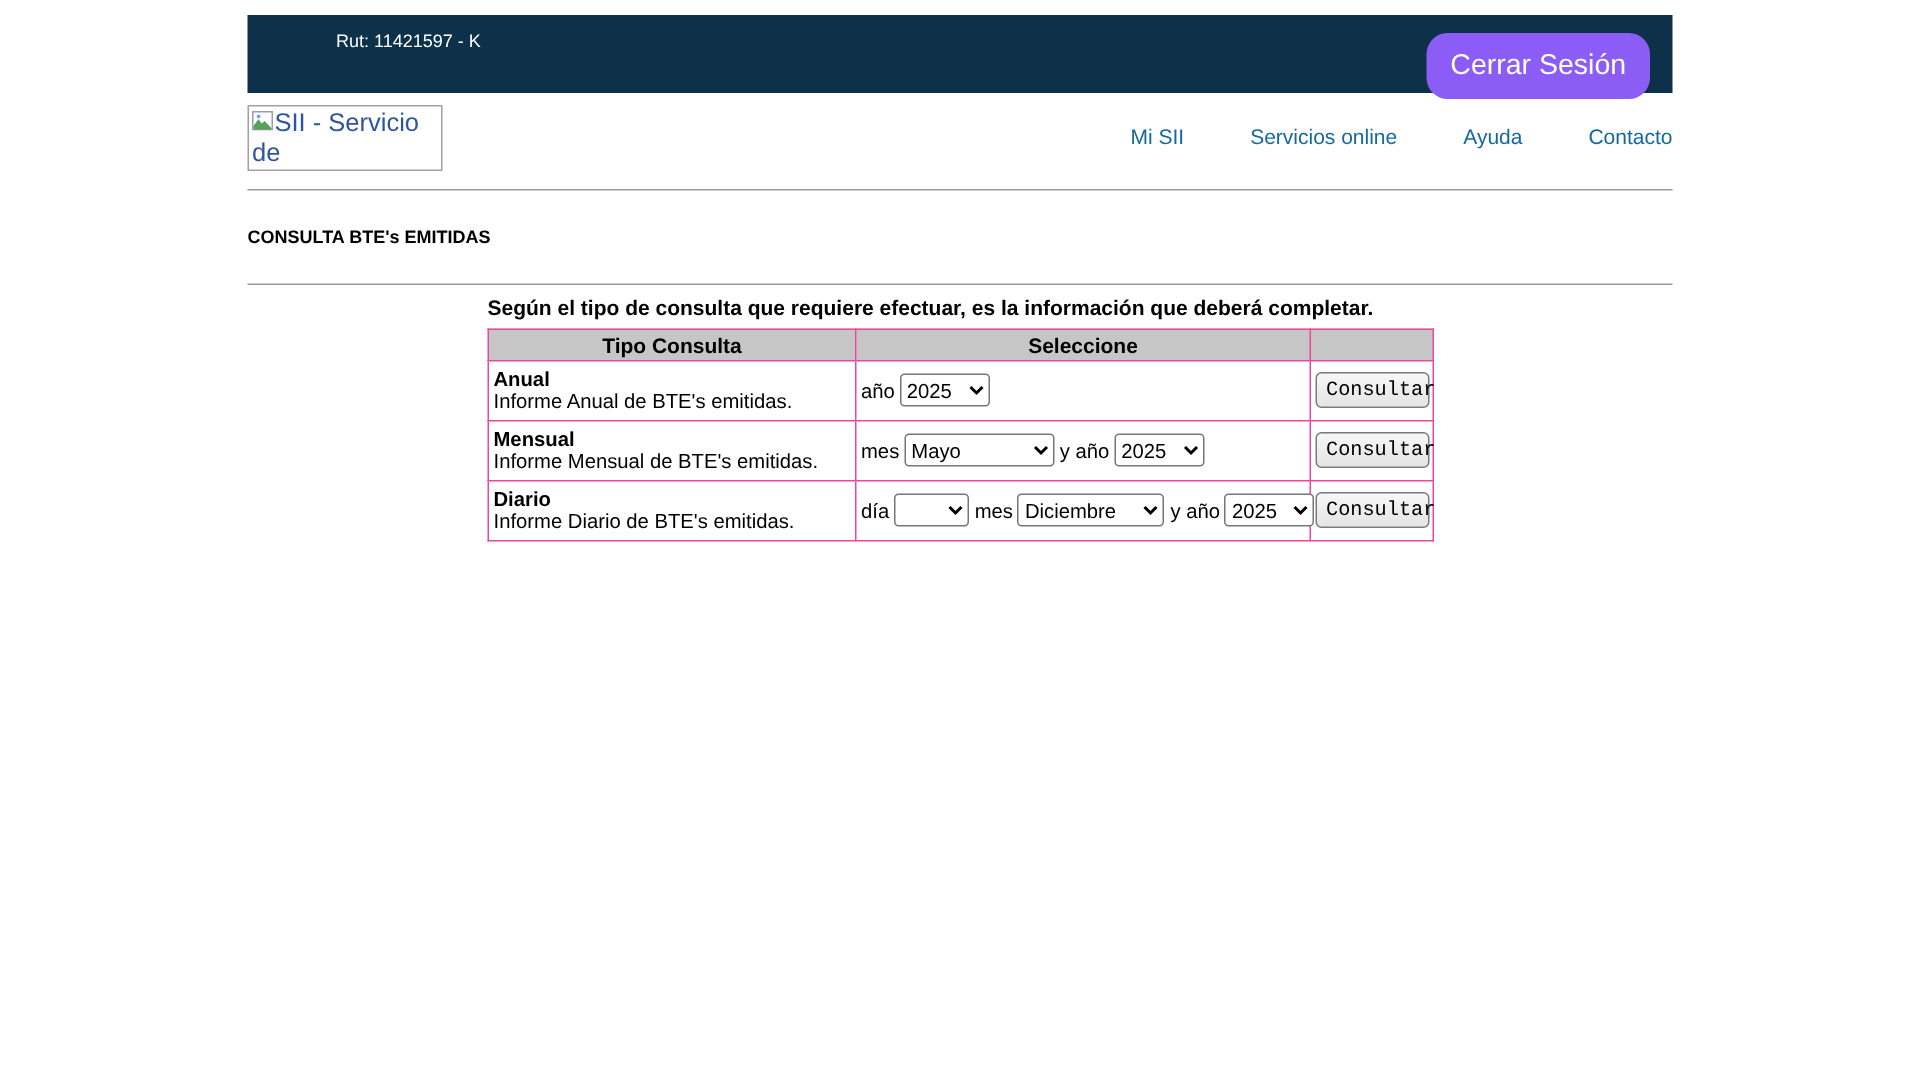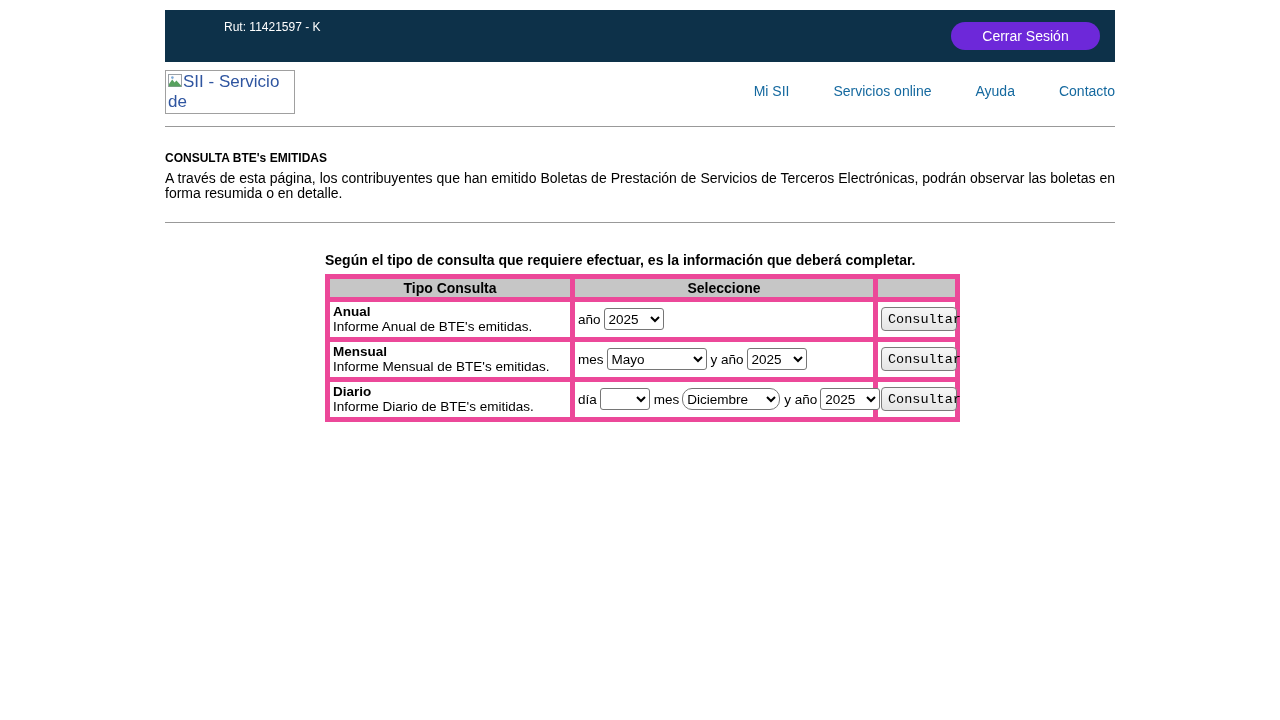--- a/index.html
+++ b/index.html
@@ -24,28 +24,28 @@
     left: 20px;
     top: 10px;
     color: #ffffff;
     font-size: 12px;
     margin-left: 39px;
   }
   .logout-btn {
     position: absolute;
     right: 15px;
     top: 12px;
-    height: 28px;
+    height: 44px;
     width: 149px;
-    background: #6d28d9;
+    background: #8b5cf6;
     color: #ffffff;
     border: none;
     border-radius: 14px;
     font-family: "Liberation Sans", sans-serif;
-    font-size: 14px;
+    font-size: 19px;
     cursor: pointer;
   }
 
   
   .brandrow {
     margin-top: 7px;
     display: flex;
     justify-content: space-between;
     align-items: center;
     height: 46px;
@@ -94,30 +94,30 @@
     border-top: 1px solid #999;
     margin: 21px 0 0 0;
   }
 
   .form-block { margin-left: 160px; width: 630px; }
   .instruction {
     font-weight: bold;
     font-size: 14px;
     line-height: 15.5px;
     text-align: justify;
-    margin: 30px 0 5px 0;
+    margin: 8px 0 5px 0;
   }
 
   table.consulta {
     border-collapse: collapse;
     width: 630px;
     table-layout: fixed;
     font-size: 13.5px;
   }
-  table.consulta th, table.consulta td { border: 5px solid #ec4899; }
+  table.consulta th, table.consulta td { border: 1px solid #ec4899; }
   table.consulta th {
     background: #c6c6c6;
     font-size: 14px;
     font-weight: bold;
     height: 21px;
     padding: 1px 2px;
   }
   table.consulta td { height: 40px; padding: 1px 3px; vertical-align: middle; }
   .type-cell { line-height: 15.5px; }
   .type-name { font-weight: bold; }
@@ -128,21 +128,21 @@
     font-family: "Liberation Sans", sans-serif;
     font-size: 13.5px;
     height: 22px;
     background: #fff;
     border: 1px solid #767676;
     border-radius: 3px;
   }
   .sel-year { width: 60px; }
   .sel-month-wide { width: 100px; }
   .sel-day { width: 40px; padding-left: 48px; }
-  .sel-month-d { width: 98px; border-radius: 10px; }
+  .sel-month-d { width: 98px; }
   .btn-cell { text-align: center; padding: 2px; }
   .consultar-btn {
     width: 76px;
     height: 24px;
     font-family: Liberation Mono, monospace;
     font-size: 13.5px;
     background: linear-gradient(#f7f7f7, #e4e4e4);
     border: 1px solid #7a7a7a;
     border-radius: 4px;
     cursor: pointer;
@@ -171,21 +171,20 @@
       <span>Mi SII</span>
       <span>Servicios online</span>
       <span>Ayuda</span>
       <span>Contacto</span>
     </div>
   </div>
 
   <hr class="rule">
 
   <h1 class="title">CONSULTA BTE's EMITIDAS</h1>
-  <p class="desc">A través de esta página, los contribuyentes que han emitido Boletas de Prestación de Servicios de Terceros Electrónicas, podrán observar las boletas en forma resumida o en detalle.</p>
 
   <hr class="rule2">
 
   <div class="form-block">
     <p class="instruction">Según el tipo de consulta que requiere efectuar, es la información que deberá completar.</p>
 
     <table class="consulta">
       <colgroup>
           <col style="width:245px">
           <col style="width:303px">

